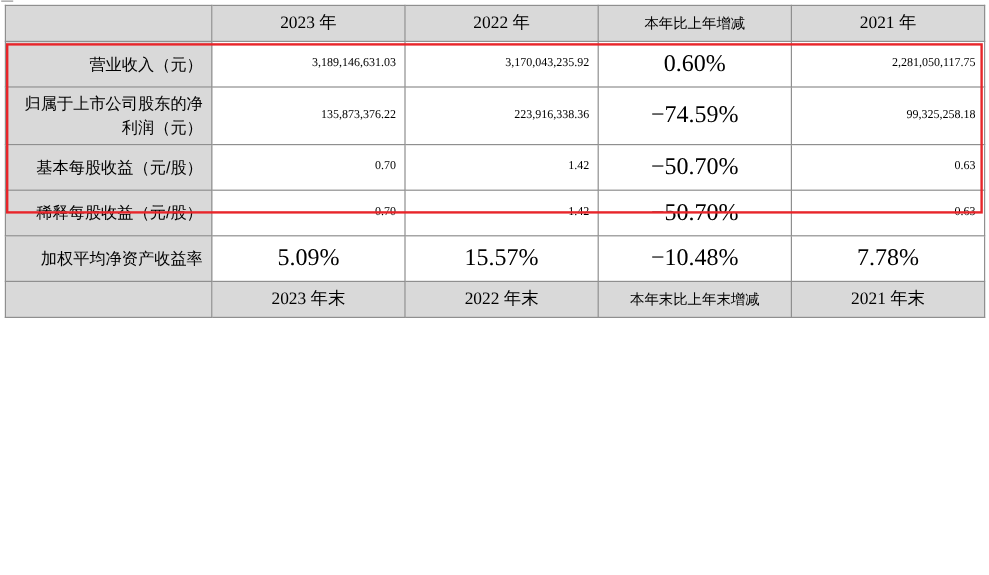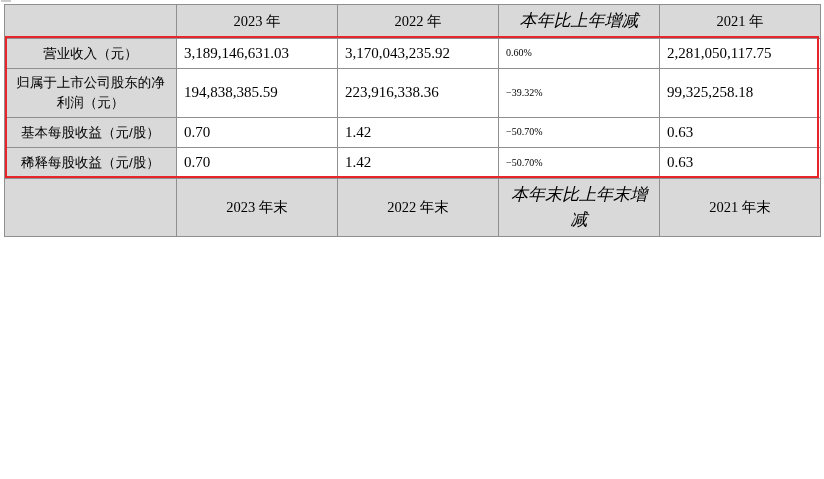--- a/index.html
+++ b/index.html
@@ -44,43 +44,43 @@
     background: #d9d9d9;
     border-right: 1px solid #8f8f8f;
   }
   .hdr-cell {
     background: #d9d9d9;
     text-align: center;
     font-size: 13.5px;
   }
   .rowlabel {
     background: #d9d9d9;
-    text-align: center;
+    text-align: right;
     font-size: 13.5px;
     letter-spacing: 0px;
   }
   .num {
+    text-align: right;
     font-family: "Liberation Serif", serif;
-    font-size: 15px;
+    font-size: 10px;
     white-space: nowrap;
   }
   .pct {
-    text-align: left;
+    text-align: center;
     font-family: "Liberation Serif", serif;
-    font-size: 10px;
+    font-size: 20px;
     white-space: nowrap;
   }
   .hdr-cell.year {
     font-family: "Liberation Serif", serif;
     font-size: 14.5px;
   }
   .hdr-cell.chg {
     font-family: "Liberation Sans", sans-serif;
-    font-size: 17px;
-    font-style: italic;
+    font-size: 12px;
   }
   
   .redbox {
     position: absolute;
     border: 2px solid #e8252a;
     pointer-events: none;
     box-sizing: border-box;
   }
   .corner-tick {
     position: absolute;
@@ -120,23 +120,23 @@
       <tr>
         <td class="rowlabel">营业收入（元）</td>
         <td class="num">3,189,146,631.03</td>
         <td class="num">3,170,043,235.92</td>
         <td class="pct">0.60%</td>
         <td class="num">2,281,050,117.75</td>
       </tr>
 
       <tr>
         <td class="rowlabel">归属于上市公司股东的净利润（元）</td>
-        <td class="num">194,838,385.59</td>
+        <td class="num">135,873,376.22</td>
         <td class="num">223,916,338.36</td>
-        <td class="pct">−39.32%</td>
+        <td class="pct">−74.59%</td>
         <td class="num">99,325,258.18</td>
       </tr>
 
 
 
       <tr>
         <td class="rowlabel">基本每股收益（元/股）</td>
         <td class="num">0.70</td>
         <td class="num">1.42</td>
         <td class="pct">−50.70%</td>
@@ -144,20 +144,27 @@
       </tr>
 
       <tr>
         <td class="rowlabel">稀释每股收益（元/股）</td>
         <td class="num">0.70</td>
         <td class="num">1.42</td>
         <td class="pct">−50.70%</td>
         <td class="num">0.63</td>
       </tr>
 
+      <tr>
+        <td class="rowlabel">加权平均净资产收益率</td>
+        <td class="pct">5.09%</td>
+        <td class="pct">15.57%</td>
+        <td class="pct">−10.48%</td>
+        <td class="pct">7.78%</td>
+      </tr>
 
       <tr>
         <td class="hdr-label"></td>
         <td class="hdr-cell year">2023 年末</td>
         <td class="hdr-cell year">2022 年末</td>
         <td class="hdr-cell chg">本年末比上年末增减</td>
         <td class="hdr-cell year">2021 年末</td>
       </tr>
 
 

